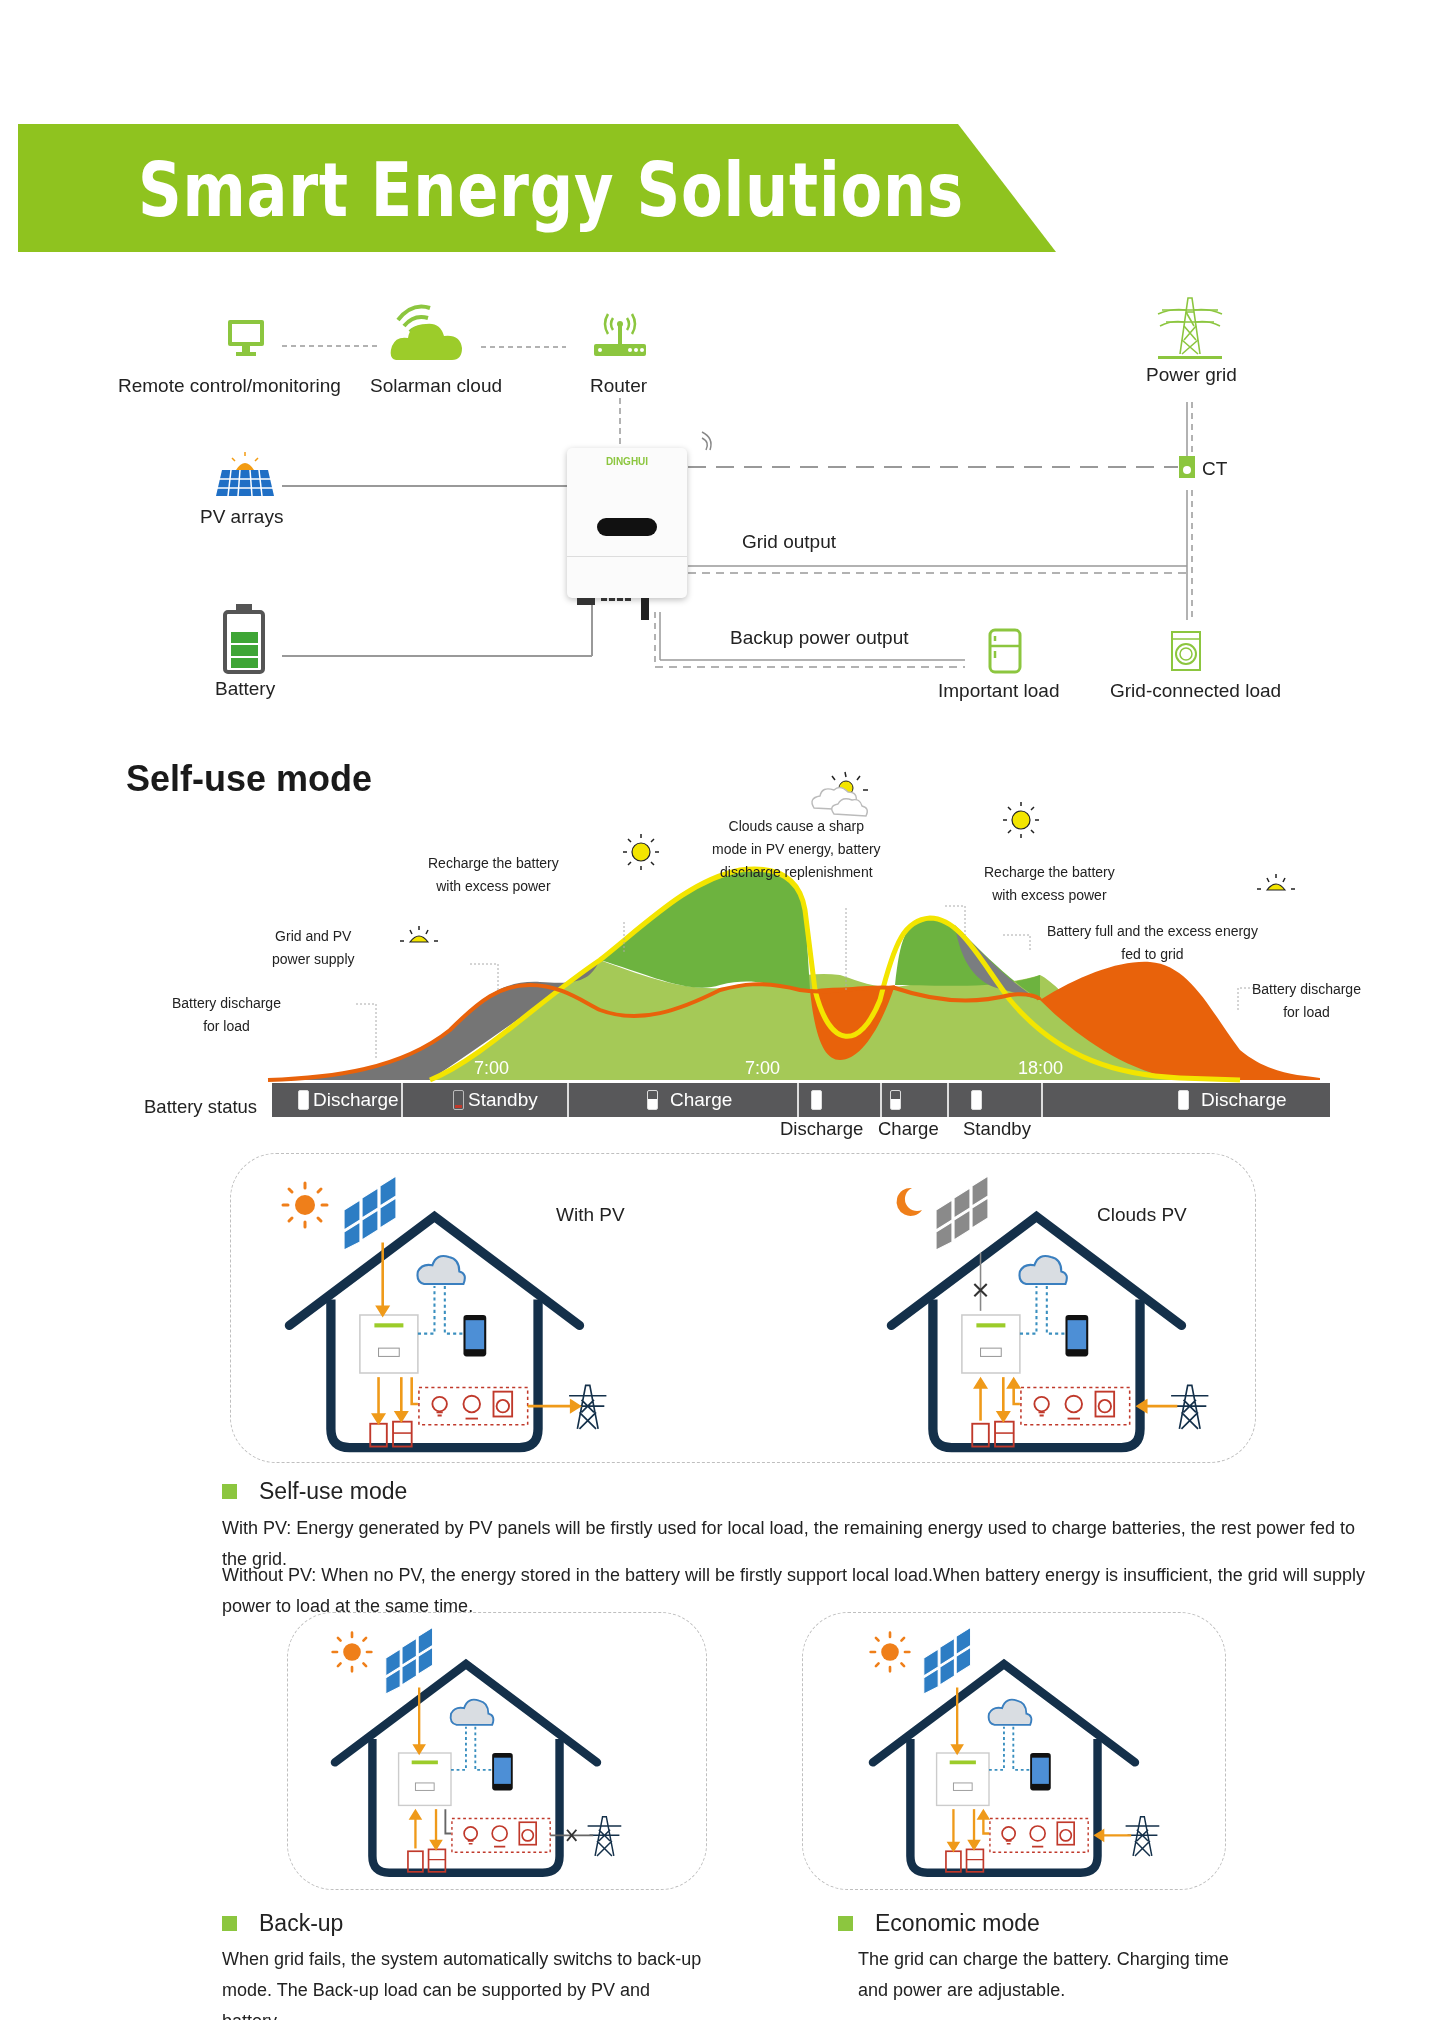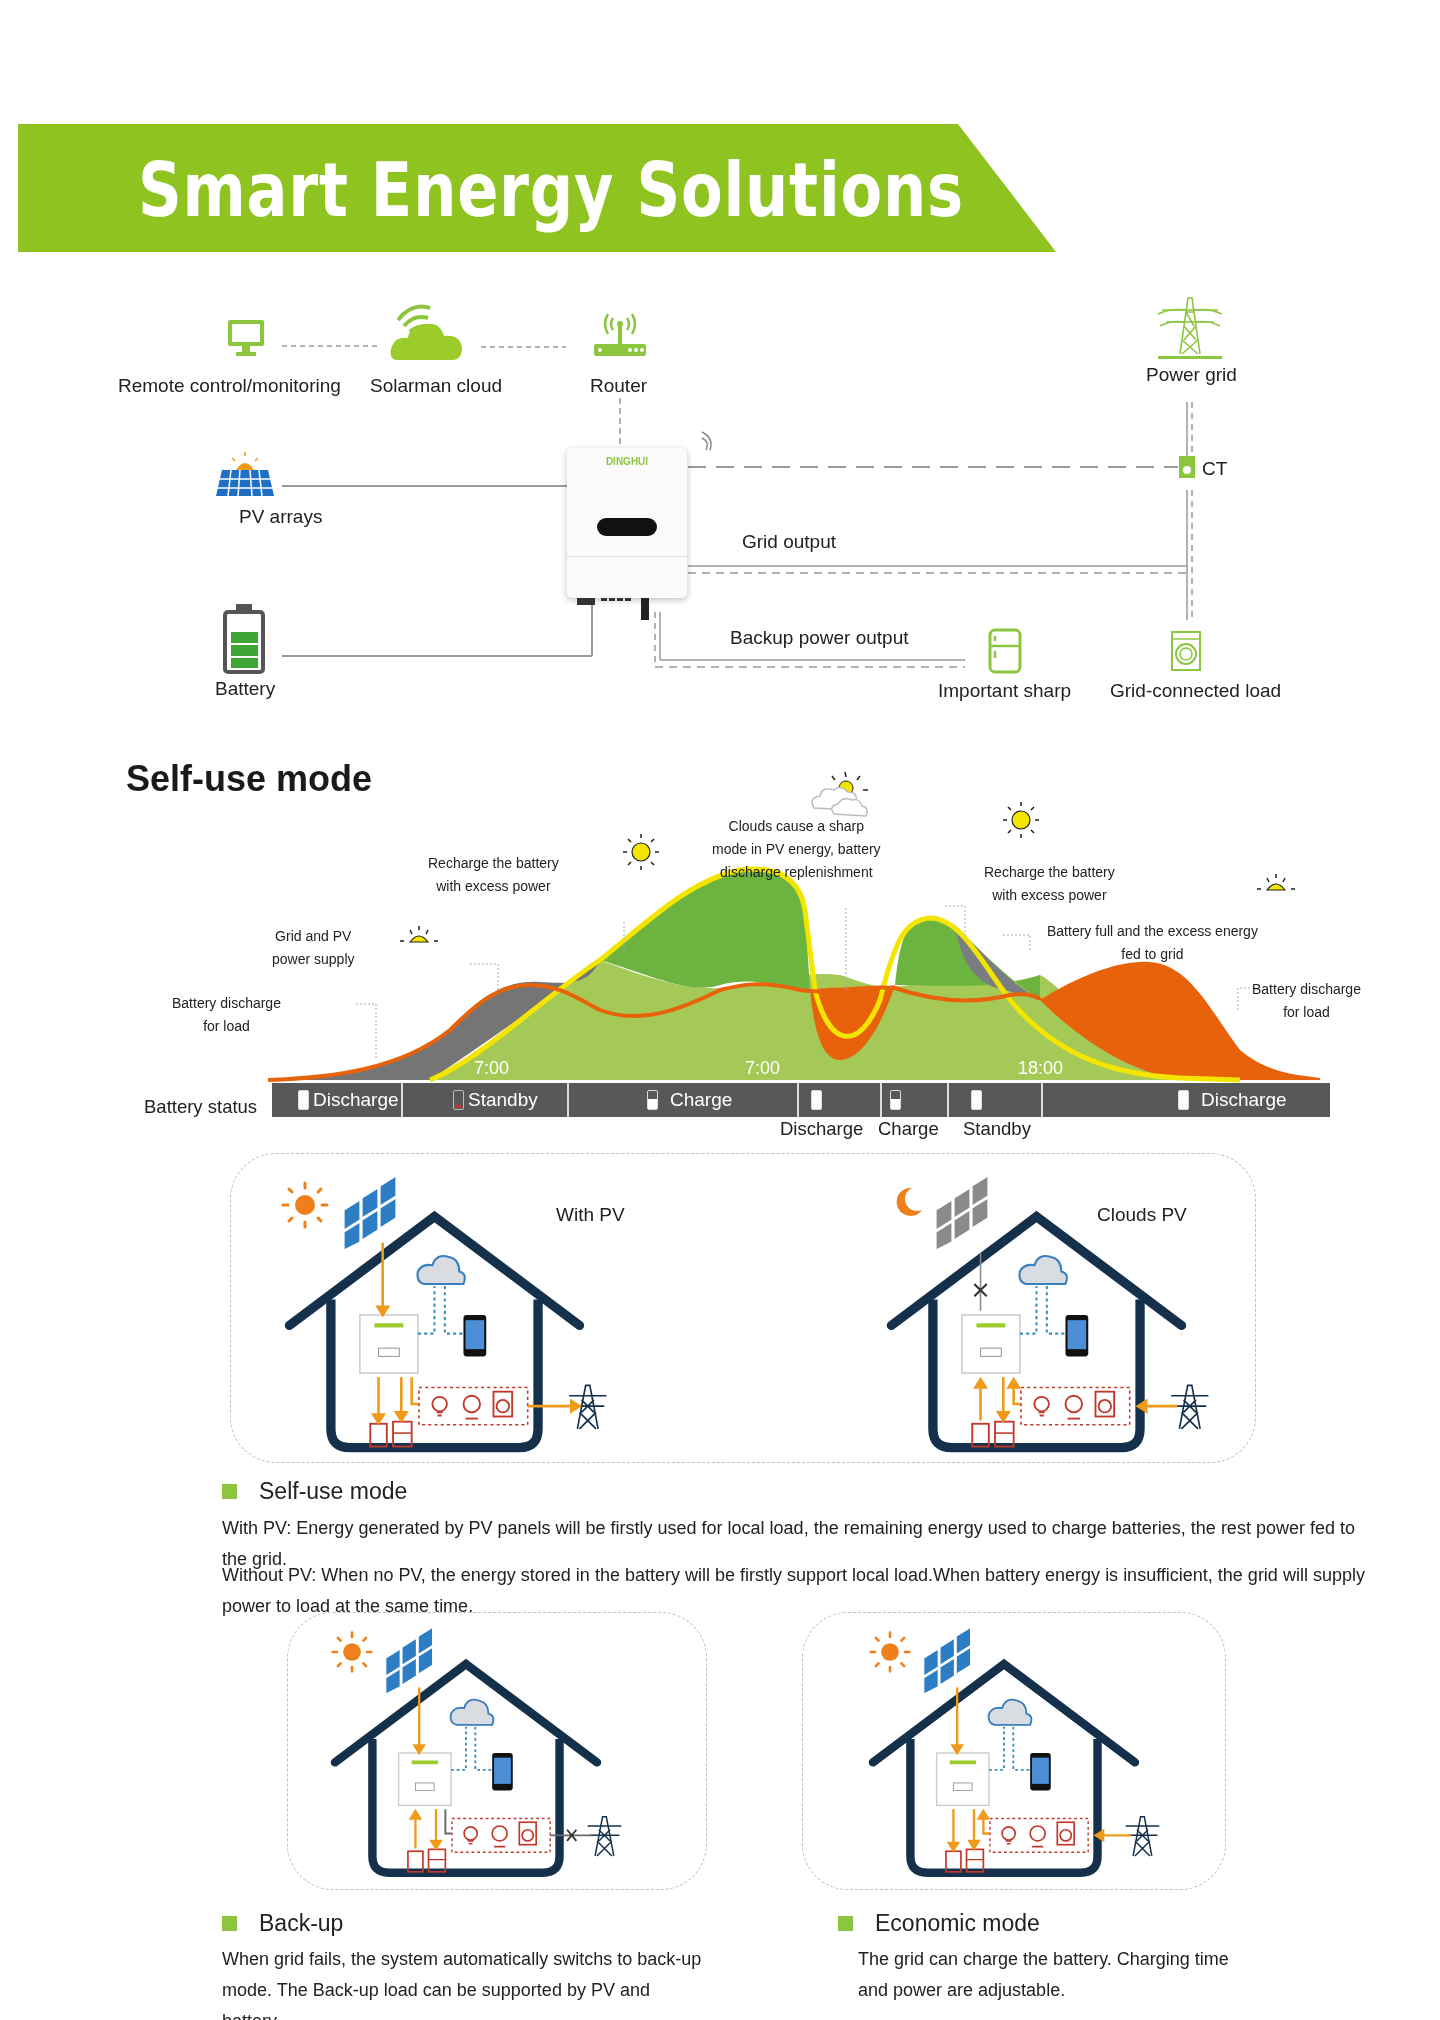--- a/index.html
+++ b/index.html
@@ -115,21 +115,21 @@
   <polygon points="8,20 54,20 60,46 2,46" fill="#1f6fc5"></polygon>
   <g stroke="#fff" stroke-width="1.5">
     <line x1="5" y1="29" x2="57" y2="29"></line>
       <line x1="3" y1="38" x2="59" y2="38"></line>
     <line x1="17" y1="20" x2="14" y2="46"></line>
       <line x1="26" y1="20" x2="24" y2="46"></line>
     <line x1="36" y1="20" x2="38" y2="46"></line>
       <line x1="45" y1="20" x2="48" y2="46"></line>
   </g>
 </svg>
-<div class="lbl" style="left:200px;top:506px;margin-left:39px;">PV arrays</div>
+<div class="lbl" style="left:200px;top:506px;">PV arrays</div>
 
 <svg class="abs" style="left:222px;top:604px;width:46px;height:70px;" viewBox="0 0 46 70">
   <rect x="14" y="0" width="16" height="8" fill="#555"></rect>
   <rect x="3" y="8" width="38" height="60" rx="3" fill="none" stroke="#555" stroke-width="4"></rect>
   <rect x="9" y="28" width="27" height="11" fill="#3ea535"></rect>
   <rect x="9" y="41" width="27" height="11" fill="#3ea535"></rect>
   <rect x="9" y="54" width="27" height="10" fill="#3ea535"></rect>
 </svg>
 <div class="lbl" style="left:215px;top:678px;">Battery</div>
 
@@ -156,21 +156,21 @@
 
 <div class="lbl" style="left:742px;top:531px;">Grid output</div>
 <div class="lbl" style="left:730px;top:627px;">Backup power output</div>
 
 <svg class="abs" style="left:988px;top:628px;width:34px;height:46px;" viewBox="0 0 34 46">
   <rect x="2" y="2" width="30" height="42" rx="5" fill="none" stroke="#8cc63f" stroke-width="3"></rect>
   <line x1="2" y1="18" x2="32" y2="18" stroke="#8cc63f" stroke-width="2.5"></line>
   <line x1="7" y1="8" x2="7" y2="13" stroke="#8cc63f" stroke-width="2.5"></line>
   <line x1="7" y1="23" x2="7" y2="30" stroke="#8cc63f" stroke-width="2.5"></line>
 </svg>
-<div class="lbl" style="left:938px;top:680px;">Important sharp</div>
+<div class="lbl" style="left:938px;top:680px;">Important load</div>
 
 <svg class="abs" style="left:1170px;top:630px;width:32px;height:42px;" viewBox="0 0 32 42">
   <rect x="2" y="2" width="28" height="38" fill="none" stroke="#8cc63f" stroke-width="2"></rect>
   <line x1="2" y1="9" x2="30" y2="9" stroke="#8cc63f" stroke-width="1.5"></line>
   <circle cx="16" cy="24" r="10" fill="none" stroke="#8cc63f" stroke-width="2"></circle>
   <circle cx="16" cy="24" r="6" fill="none" stroke="#8cc63f" stroke-width="1.5"></circle>
 </svg>
 <div class="lbl" style="left:1110px;top:680px;">Grid-connected load</div>
 
 <div class="h-self">Self-use mode</div>

